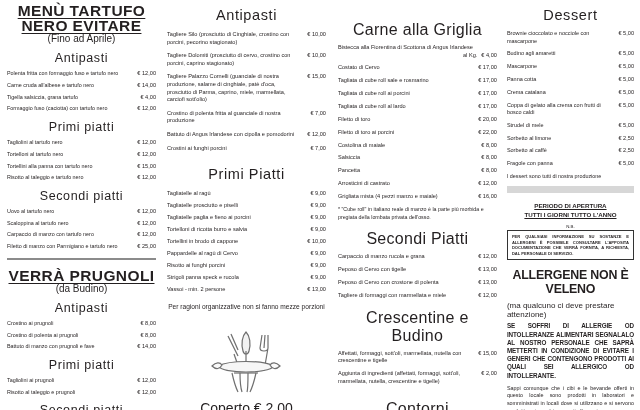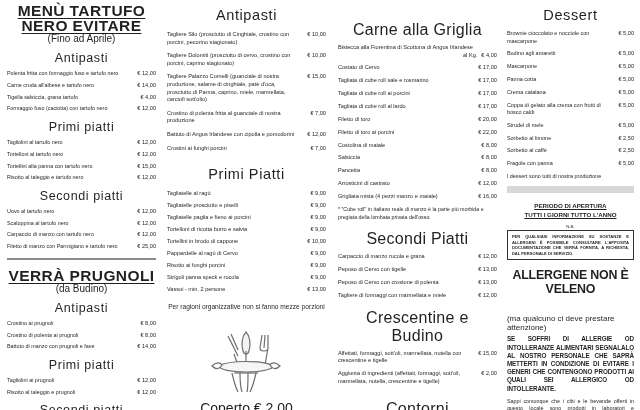--- a/index.html
+++ b/index.html
@@ -53,21 +53,21 @@
   
   .greybar{height:7px;background:#d7d7d7;margin:7px 0 8px 0;}
   .apertura{text-align:center;font-size:6.2px;font-weight:bold;line-height:9px;}
   .apertura div{text-decoration:underline;}
   .nb-mini{text-align:center;font-size:4.4px;margin:5px 0 1px 0;}
   .allergbox{
     border:1px solid #333;padding:3px 4px;font-size:4.1px;line-height:5.6px;
     font-weight:bold;text-align:justify;
   }
   .alh{font-size:12.4px;font-weight:bold;letter-spacing:-0.2px;margin-top:8px;text-align:center;}
-  .alsub{font-size:8px;margin:18px 0 3px 0;}
+  .alsub{font-size:8px;margin:5px 0 3px 0;}
   .albody{font-size:6.3px;line-height:8.2px;font-weight:bold;text-align:justify;letter-spacing:-0.1px;}
   .albody2{font-size:5.4px;line-height:7.6px;margin-top:5px;text-align:justify;}
 </style>
 </head>
 <body>
 
 <div class="page">
 
   <div class="col col1">
     <div class="menu-title">

